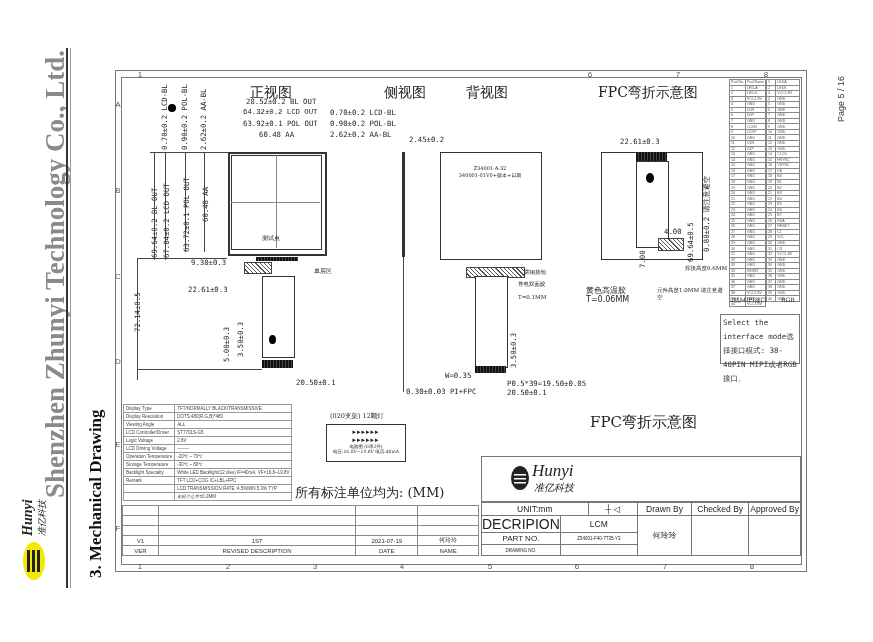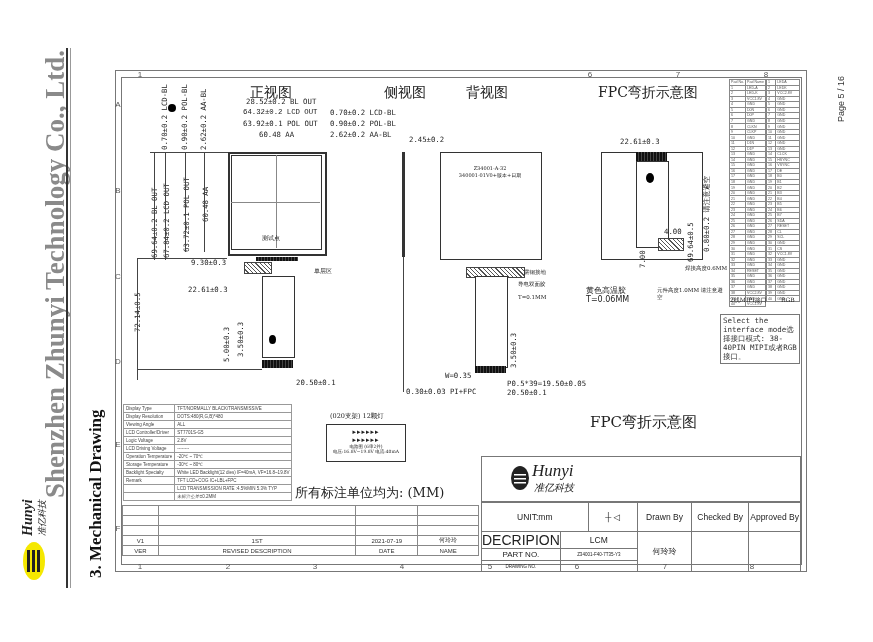--- a/index.html
+++ b/index.html
@@ -19,21 +19,21 @@
   .box{position:absolute;border:1.3px solid #333;background:#fff;}
   .ln{position:absolute;background:#444;}
   .pin-table{position:absolute;border-collapse:collapse;font-family:"Liberation Sans",sans-serif;font-size:3.6px;color:#555;}
   .pin-table td{border:0.5px solid #888;padding:0 1px;height:4.55px;line-height:4.2px;white-space:nowrap;}
   .spec{position:absolute;left:123px;top:404px;border-collapse:collapse;font-family:"Liberation Sans",sans-serif;font-size:4.5px;color:#444;}
   .spec td{border:0.6px solid #999;padding:0 2px;height:7px;line-height:6px;white-space:nowrap;}
   .rev{position:absolute;border-collapse:collapse;font-family:"Liberation Sans",sans-serif;font-size:6px;color:#333;}
   .rev td{border:0.8px solid #888;text-align:center;height:9px;padding:0;}
   .tb{position:absolute;border-collapse:collapse;font-family:"Liberation Sans",sans-serif;font-size:8.5px;color:#222;}
   .tb td{border:0.8px solid #777;text-align:center;padding:0;}
-  .note-box{position:absolute;left:720px;top:314px;width:80px;height:50px;border:1px solid #777;font-family:"DejaVu Sans Mono",monospace;font-size:7.5px;line-height:9px;color:#333;padding:1px 2px;box-sizing:border-box;}
+  .note-box{position:absolute;left:720px;top:314px;width:80px;height:50px;border:1px solid #777;font-family:"DejaVu Sans Mono",monospace;font-size:7.5px;line-height:14px;color:#333;padding:1px 2px;box-sizing:border-box;}
   .hatch{background:repeating-linear-gradient(45deg,#fff 0 2px,#555 2px 3px),#fff;}
   .dark{background:repeating-linear-gradient(90deg,#111 0 2px,#444 2px 3px);}
 </style>
 </head>
 <body>
 
 <div class="side">
   <svg class="abs" style="left:20px;top:540px" width="28" height="42">
     <ellipse cx="14" cy="21" rx="11" ry="19" fill="#f5e800"></ellipse>
     <rect x="7" y="10" width="3" height="22" fill="#222"></rect>
@@ -628,21 +628,21 @@
 <table class="tb" style="left:481px;top:501px;width:320px;">
   <colgroup>
       <col style="width:52px">
       <col style="width:33px">
       <col style="width:57px">
       <col style="width:61px">
       <col style="width:62px">
       <col style="width:55px">
     </colgroup>
   <tbody>
-      <tr style="height:30px">
+      <tr style="height:14px">
     <td colspan="2">UNIT:mm</td>
     <td>┼ ◁</td>
     <td>Drawn By</td>
     <td>Checked By</td>
     <td>Approved By</td>
   </tr>
   <tr style="height:12px">
     <td style="font-size:14px">DECRIPION</td>
     <td colspan="2">LCM</td>
     <td rowspan="3" style="font-size:8px">何玲玲</td>

